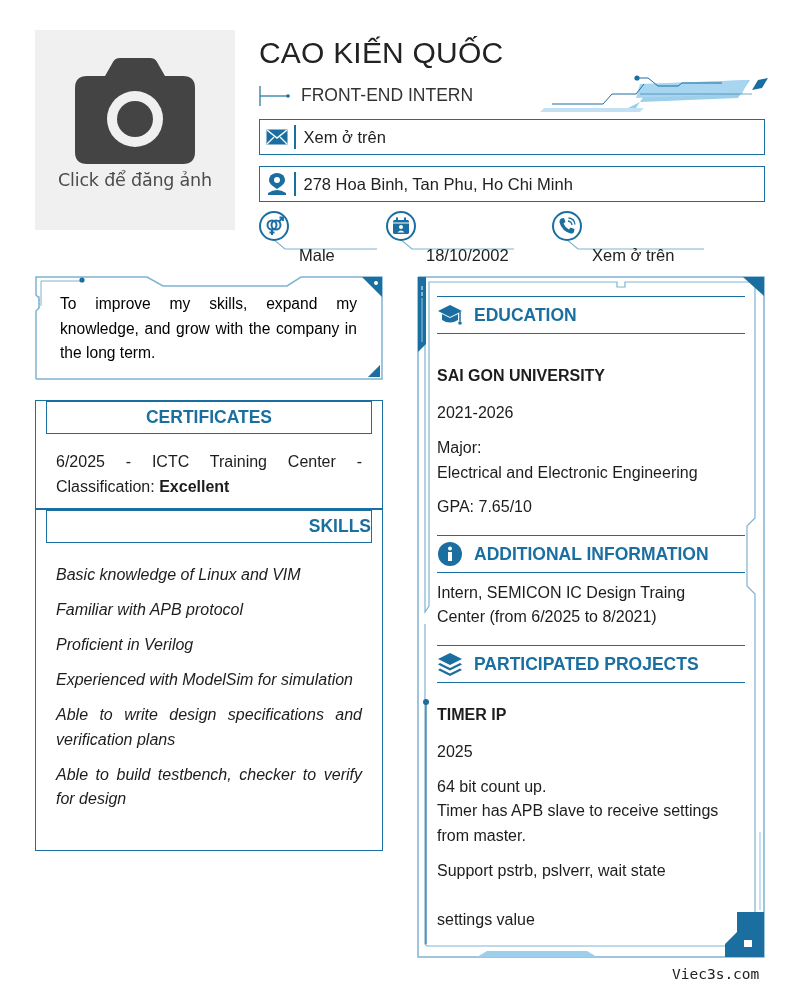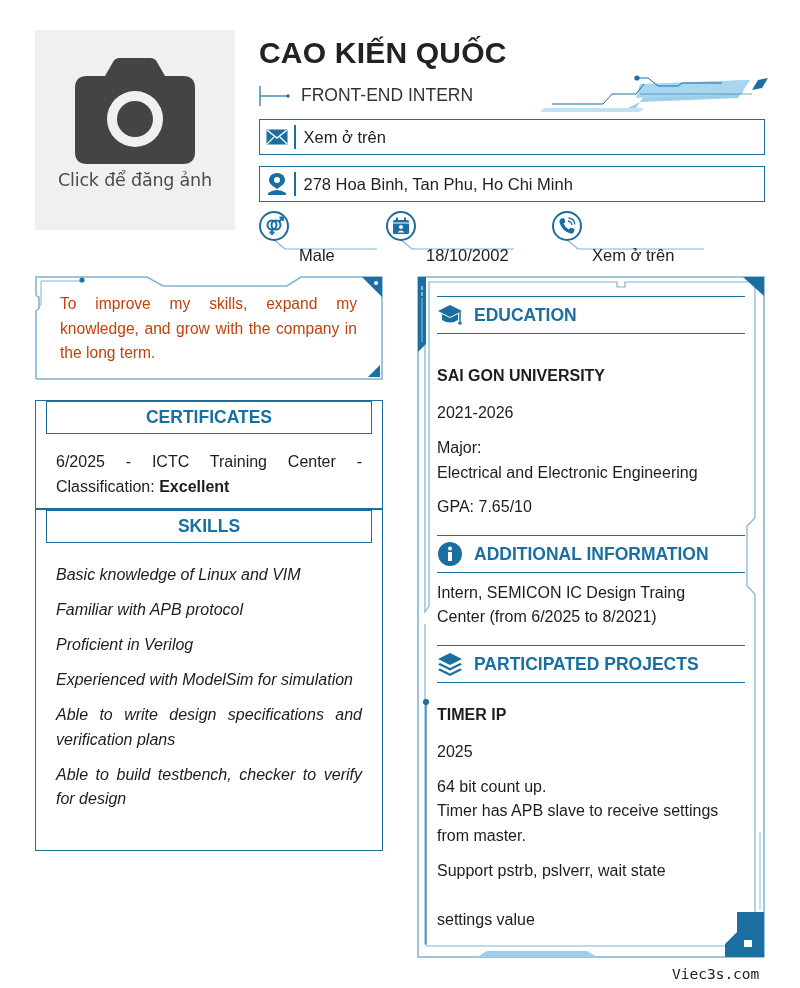--- a/index.html
+++ b/index.html
@@ -7,21 +7,21 @@
   body { position: relative; font-family: "Liberation Sans", sans-serif; color: #1d1d1d; }
 
   .abs { position: absolute; }
 
   
   #photo { left: 35px; top: 30px; width: 200px; height: 200px; background: #f0f0f0; }
   #photo .cam { position: absolute; left: 40px; top: 28px; width: 120px; height: 106px; }
   #photo .cap { position: absolute; left: 0; right: 0; top: 140px; text-align: center; font-size: 17.5px; color: #4b4b4b; font-family: "DejaVu Sans", sans-serif; letter-spacing: -0.2px; }
 
   
-  #name { left: 259px; top: 36px; font-size: 30px; font-weight: bold; color: #222; letter-spacing: 0.2px; }
+  #name { left: 259px; top: 36px; font-size: 30px; font-weight: normal; color: #222; letter-spacing: 0.2px; }
   #role-line { left: 259px; top: 86px; width: 34px; height: 20px; }
   #role { left: 301px; top: 85px; font-size: 17.5px; color: #333; }
   #circuit { left: 540px; top: 74px; width: 232px; height: 40px; }
 
   .field { position: absolute; left: 259px; width: 506px; height: 36px; border: 1.5px solid #1b6fa0; display: flex; align-items: center; }
   .field .ico { width: 34px; height: 100%; display: flex; align-items: center; justify-content: center; }
   .field .sep { width: 1.5px; height: 24px; background: #1b6fa0; margin-right: 8px; }
   .field .txt { font-size: 16.5px; color: #222; }
   #email-field { top: 119px; }
   #address-field { top: 166px; }
@@ -30,30 +30,30 @@
   .meta .circ { position: absolute; left: 0; top: 0; width: 30px; height: 30px; border: 2px solid #1b6fa0; border-radius: 50%; display: flex; align-items: center; justify-content: center; background: #fff; }
   .meta .txt { position: absolute; left: 40px; top: 3px; font-size: 16.5px; color: #222; white-space: nowrap; margin-top: 32px; }
   .meta .tail { position: absolute; left: 14px; top: 28px; width: 120px; height: 12px; }
   #gender { left: 259px; }
   #dob { left: 386px; }
   #phone { left: 552px; }
 
   
   #objective { left: 35px; top: 276px; width: 348px; height: 104px; }
   #objective svg.frame { position: absolute; left: 0; top: 0; }
-  #objective .txt { position: absolute; left: 25px; top: 16px; width: 297px; font-size: 15.6px; line-height: 24.5px; text-align: justify; color: #c2410c; }
+  #objective .txt { position: absolute; left: 25px; top: 16px; width: 297px; font-size: 15.6px; line-height: 24.5px; text-align: justify; color: #000000; }
 
   
   #leftbox { left: 35px; top: 400px; width: 348px; height: 451px; border: 1.5px solid #1b6fa0; }
   .sec-head { position: absolute; left: 10px; width: 326px; height: 33px; border: 1.5px solid #1b6fa0; text-align: center; font-weight: bold; font-size: 17.5px; color: #1b6fa0; line-height: 30px; background: #fff; }
   #cert-head { top: 0; }
   #cert-text { position: absolute; left: 20px; top: 49px; width: 306px; font-size: 16px; line-height: 24.5px; text-align: justify; text-align-last: left; }
   #cert-text .l1 { display: block; text-align: justify; text-align-last: justify; }
   #divider { position: absolute; left: -1.5px; top: 107px; width: 348px; height: 2px; background: #1b6fa0; }
-  #skills-head { top: 109px; }
+  #skills-head { top: 109px; text-align: right; }
   #skills-list { position: absolute; left: 20px; top: 162px; width: 306px; }
   #skills-list .sk { font-size: 16px; line-height: 24.5px; text-align: justify; margin-bottom: 10.5px; font-style: italic; }
 
   
   #rightbox { left: 417px; top: 276px; width: 348px; height: 682px; }
   #rightbox svg.frame { position: absolute; left: 0; top: 0; }
   .rhead { position: absolute; left: 20px; width: 308px; height: 38px; border-top: 1.5px solid #1b6fa0; border-bottom: 1.5px solid #1b6fa0; display: flex; align-items: center; }
   .rhead .hico { width: 26px; height: 26px; margin-left: 0; margin-right: 11px; display: flex; align-items: center; justify-content: center; }
   .rhead .htxt { font-weight: bold; font-size: 17.5px; color: #1b6fa0; }
   #edu-head { top: 20px; }

